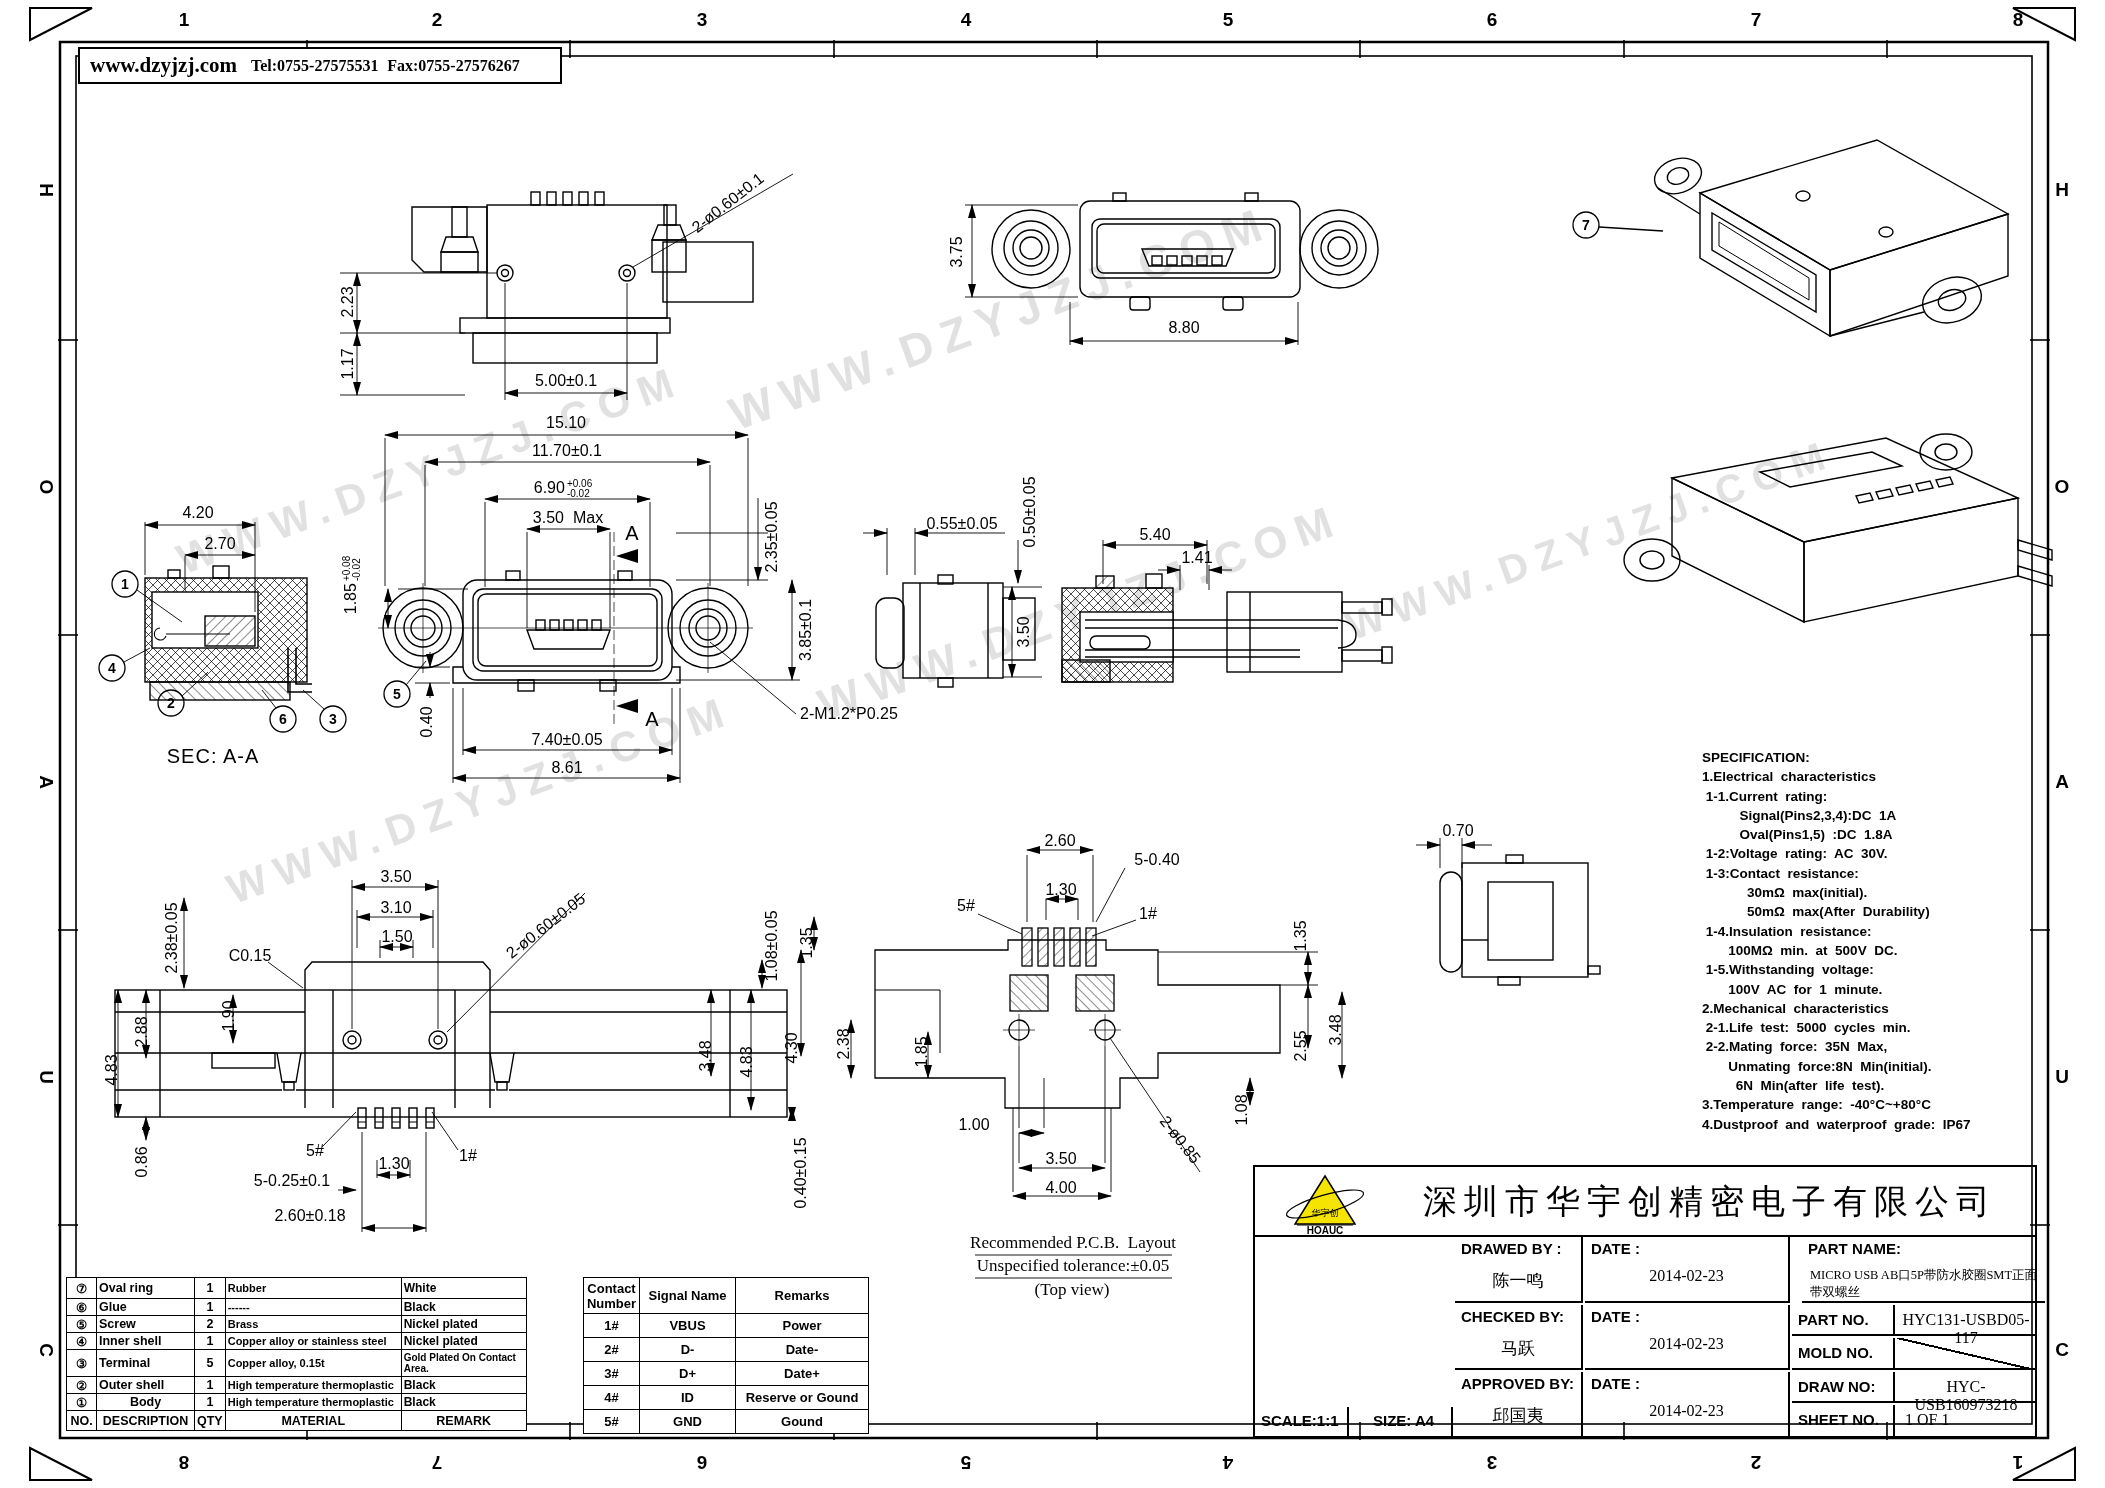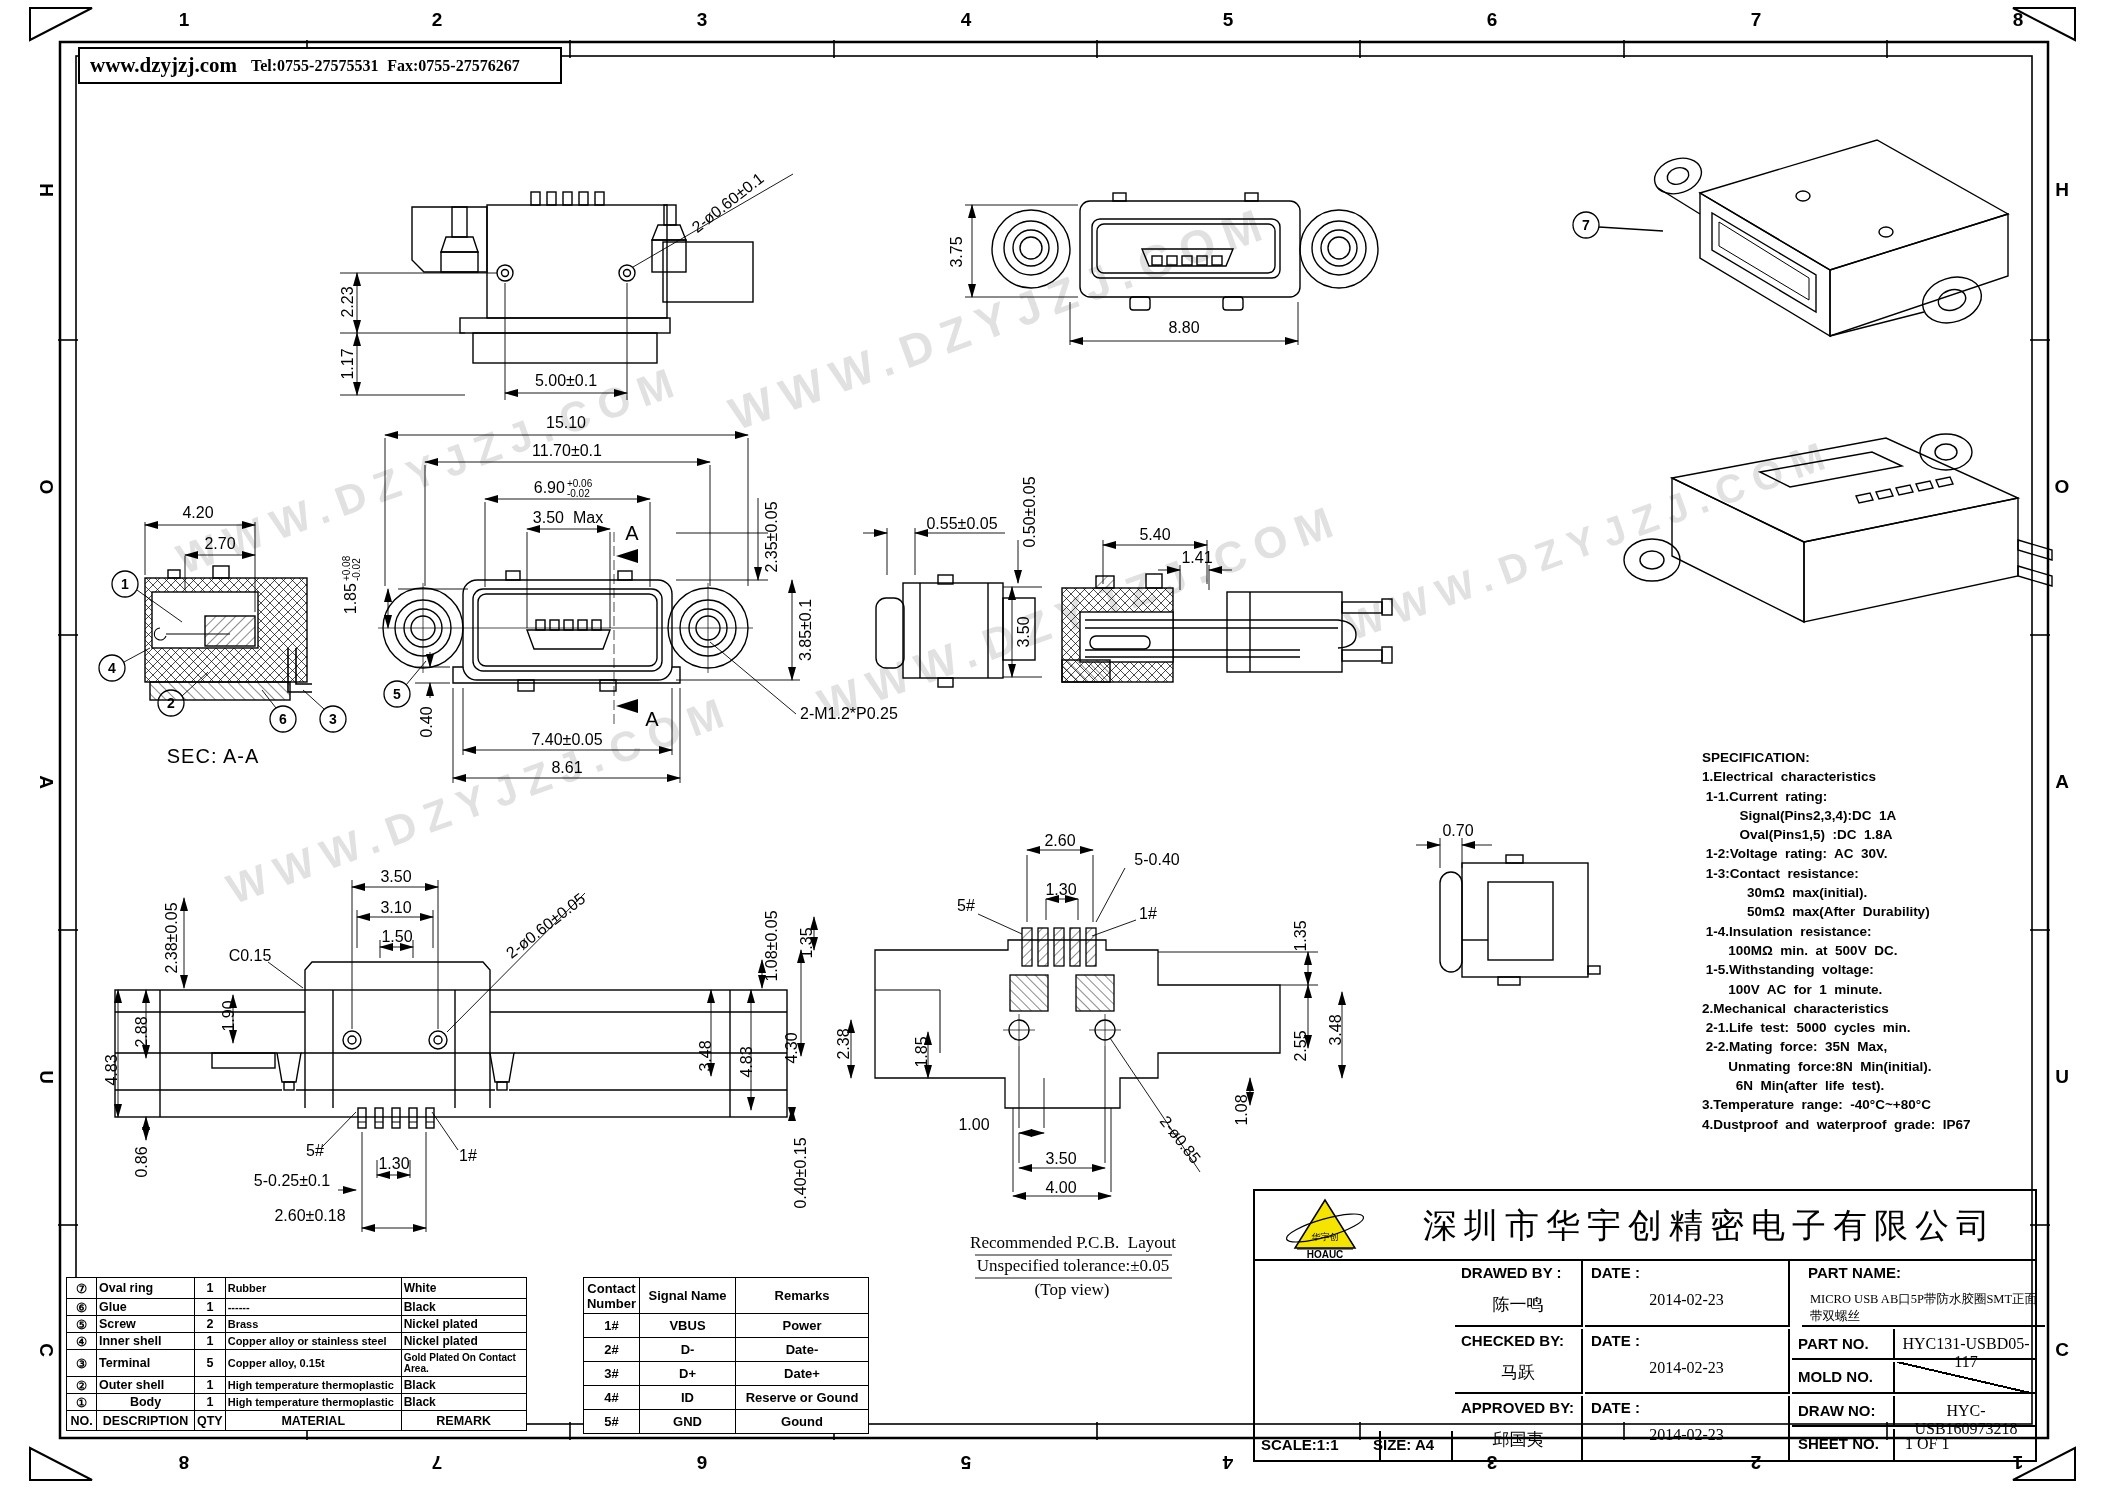--- a/index.html
+++ b/index.html
@@ -42,21 +42,21 @@
           padding:0 2px;overflow:hidden;white-space:nowrap;}
   #mat td.mt{font-size:11px;text-align:left;}
   #mat td.rm{font-size:12px;text-align:left;}
   #mat td.rm2{font-size:10px;text-align:left;line-height:11px;white-space:normal;}
   #con{position:absolute;left:583px;top:1277px;z-index:6;table-layout:fixed;}
   #con td{border:1.6px solid #000;font:bold 13px "Liberation Sans",sans-serif;text-align:center;padding:0 2px;}
   
   .tb{position:absolute;box-sizing:border-box;z-index:6;background:transparent;}
   .tb .lbl{font:bold 15px "Liberation Sans",sans-serif;padding:3px 0 0 6px;}
   .tb .val{font:16px "Liberation Serif",serif;text-align:center;}
-  #tbframe{border:2.5px solid #000;margin-top:24px;}
+  #tbframe{border:2.5px solid #000;}
   .br2{border-right:2px solid #000;}
   .bb2{border-bottom:2px solid #000;}
   #company{font:34px "Liberation Serif",serif;letter-spacing:7px;text-align:center;line-height:70px;white-space:nowrap;}
   .tolline{font:bold 13.5px "Liberation Sans",sans-serif;line-height:17px;white-space:pre;padding-left:10px;}
   .diag{position:absolute;left:0;top:0;width:100%;height:100%;
         background:linear-gradient(to top right,transparent calc(50% - 1px),#000 calc(50% - 1px),#000 calc(50% + 1px),transparent calc(50% + 1px));}
   #secl{position:absolute;transform:translate(-50%,-50%);font:20px "Liberation Sans",sans-serif;letter-spacing:1px;z-index:6;}
 </style>
 </head>
 <body>
@@ -749,21 +749,21 @@
         <ellipse cx="52" cy="32" rx="40" ry="9" fill="none" stroke="#000" stroke-width="1.2" transform="rotate(-16 52 32)"></ellipse>
         <text x="52" y="44" text-anchor="middle" font-size="9">华宇创</text>
         <line x1="24" y1="53" x2="80" y2="53" stroke="#000" stroke-width="1.2"></line>
         <text x="52" y="62" text-anchor="middle" font-size="10" font-weight="bold">HOAUC</text>
       </svg>
       <div id="company" class="abs" style="left:140px;top:0;width:630px">深圳市华宇创精密电子有限公司</div>
     </div>
 
 
 
-    <div class="tb br2" style="left:0;top:240px;width:126px;height:29px">
+    <div class="tb br2" style="left:0;top:240px;width:94px;height:29px">
       <div class="lbl" style="padding-top:5px">SCALE:1:1</div>
     </div>
     <div class="tb br2" style="left:112px;top:240px;width:86px;height:29px">
       <div class="lbl" style="padding-top:5px">SIZE:  A4</div>
     </div>
 
     <div class="tb br2 bb2" style="left:200px;top:70px;width:128px;height:66px">
       <div class="lbl">DRAWED  BY :</div>
       <div class="val" style="margin-top:12px;font-size:17px">陈一鸣</div>
     </div>

